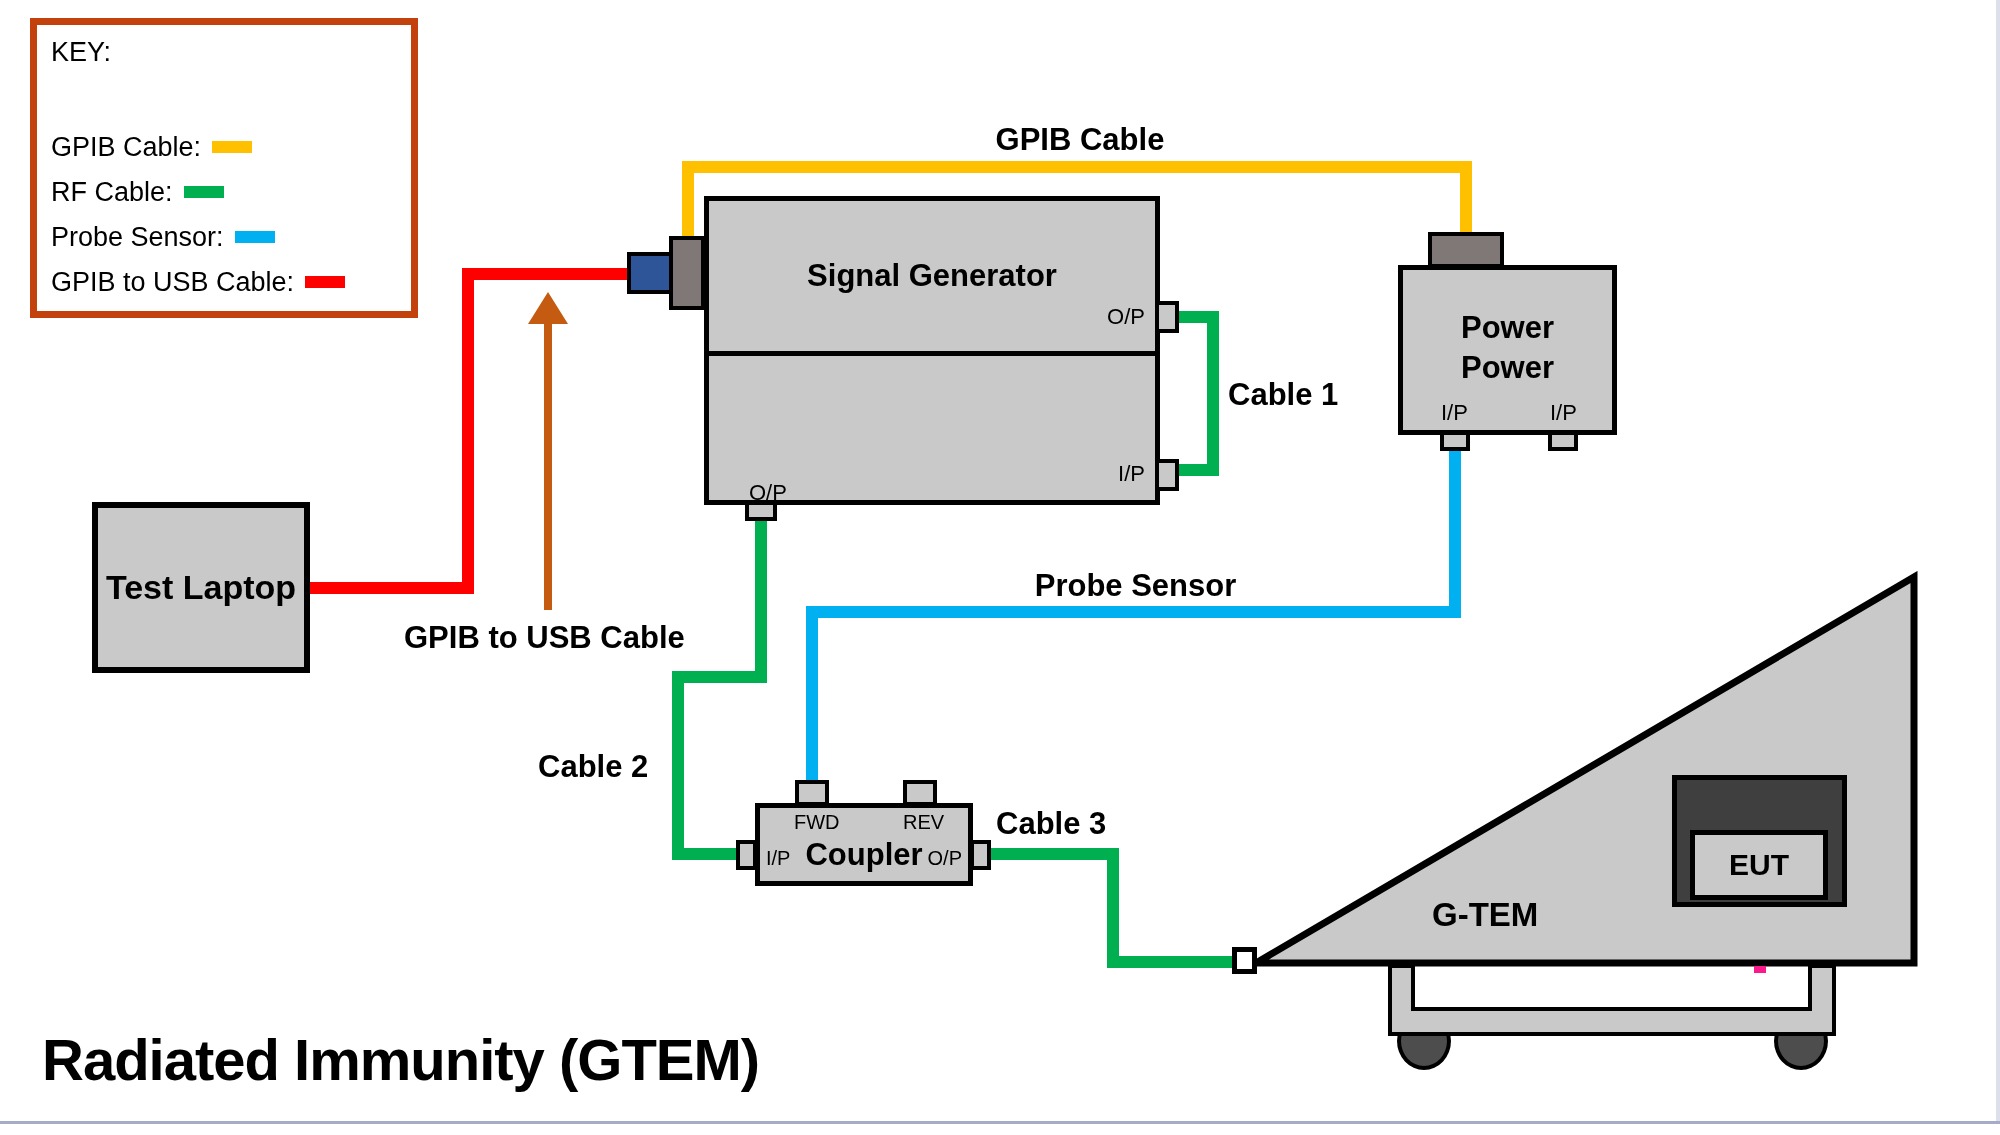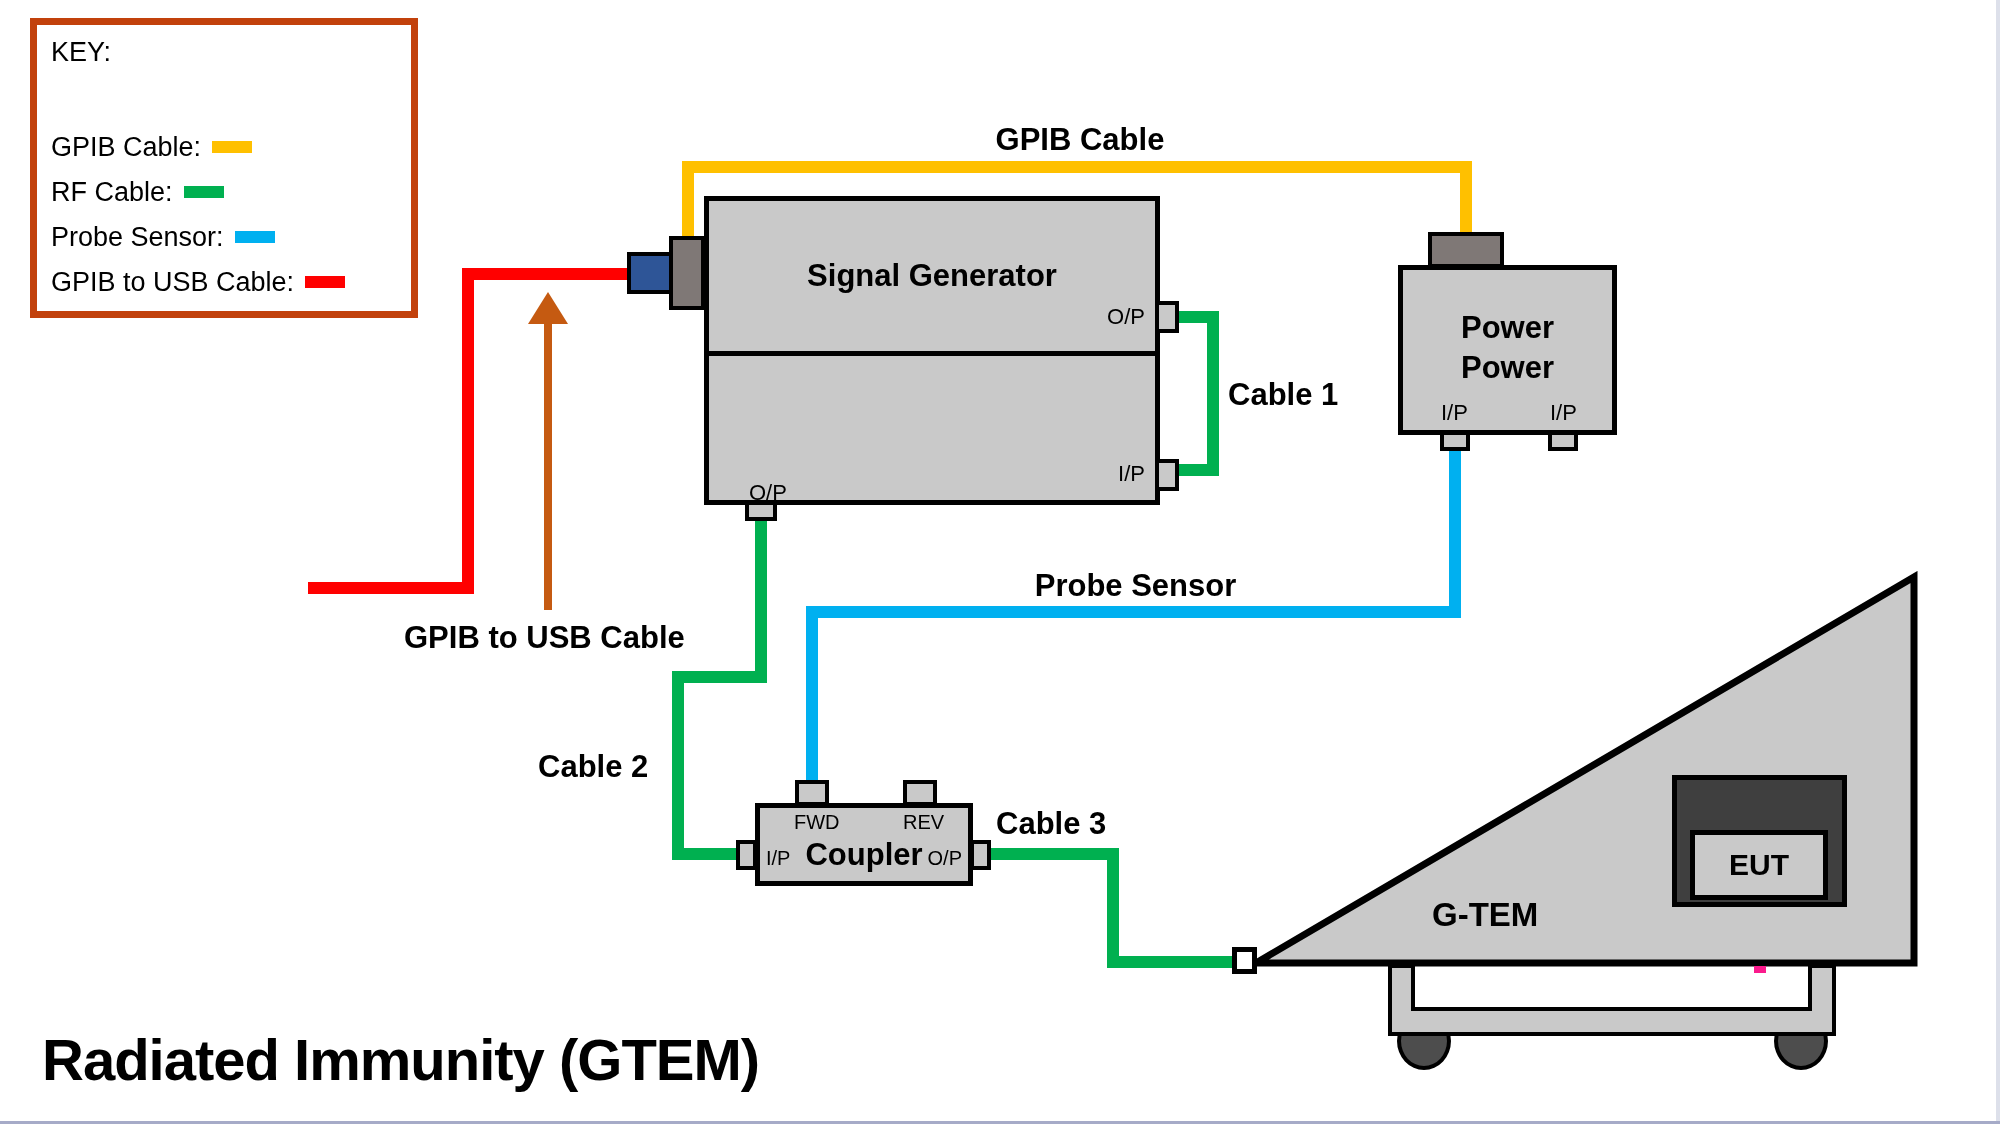--- a/index.html
+++ b/index.html
@@ -68,20 +68,23 @@
     <div class="key-row" style="top:195px;">
       <span>Probe Sensor:</span>
       <span class="key-swatch" style="background: rgb(0, 176, 240);"></span>
     </div>
     <div class="key-row" style="top:240px;">
       <span>GPIB to USB Cable:</span>
       <span class="key-swatch" style="background: rgb(255, 0, 0);"></span>
     </div>
   </div>
 
+  <div class="devbox center-flex" style="left:92px;top:502px;width:218px;height:171px;border-width:6px;">
+    <span style="font-weight:bold;font-size:34px;">Test Laptop</span>
+  </div>
 
   <div class="devbox" style="left:704px;top:196px;width:456px;height:309px;">
     <div class="abs" style="left:0;top:150px;width:446px;height:5px;background:#000;"></div>
     <div class="abs center-flex" style="left:0;top:0;width:446px;height:150px;">
       <span style="font-weight:bold;font-size:31px;">Signal Generator</span>
     </div>
     <div class="portlbl" style="right:10px;top:105px;">O/P</div>
     <div class="portlbl" style="right:10px;top:262px;">I/P</div>
     <div class="portlbl" style="left:40px;top:281px;">O/P</div>
   </div>

